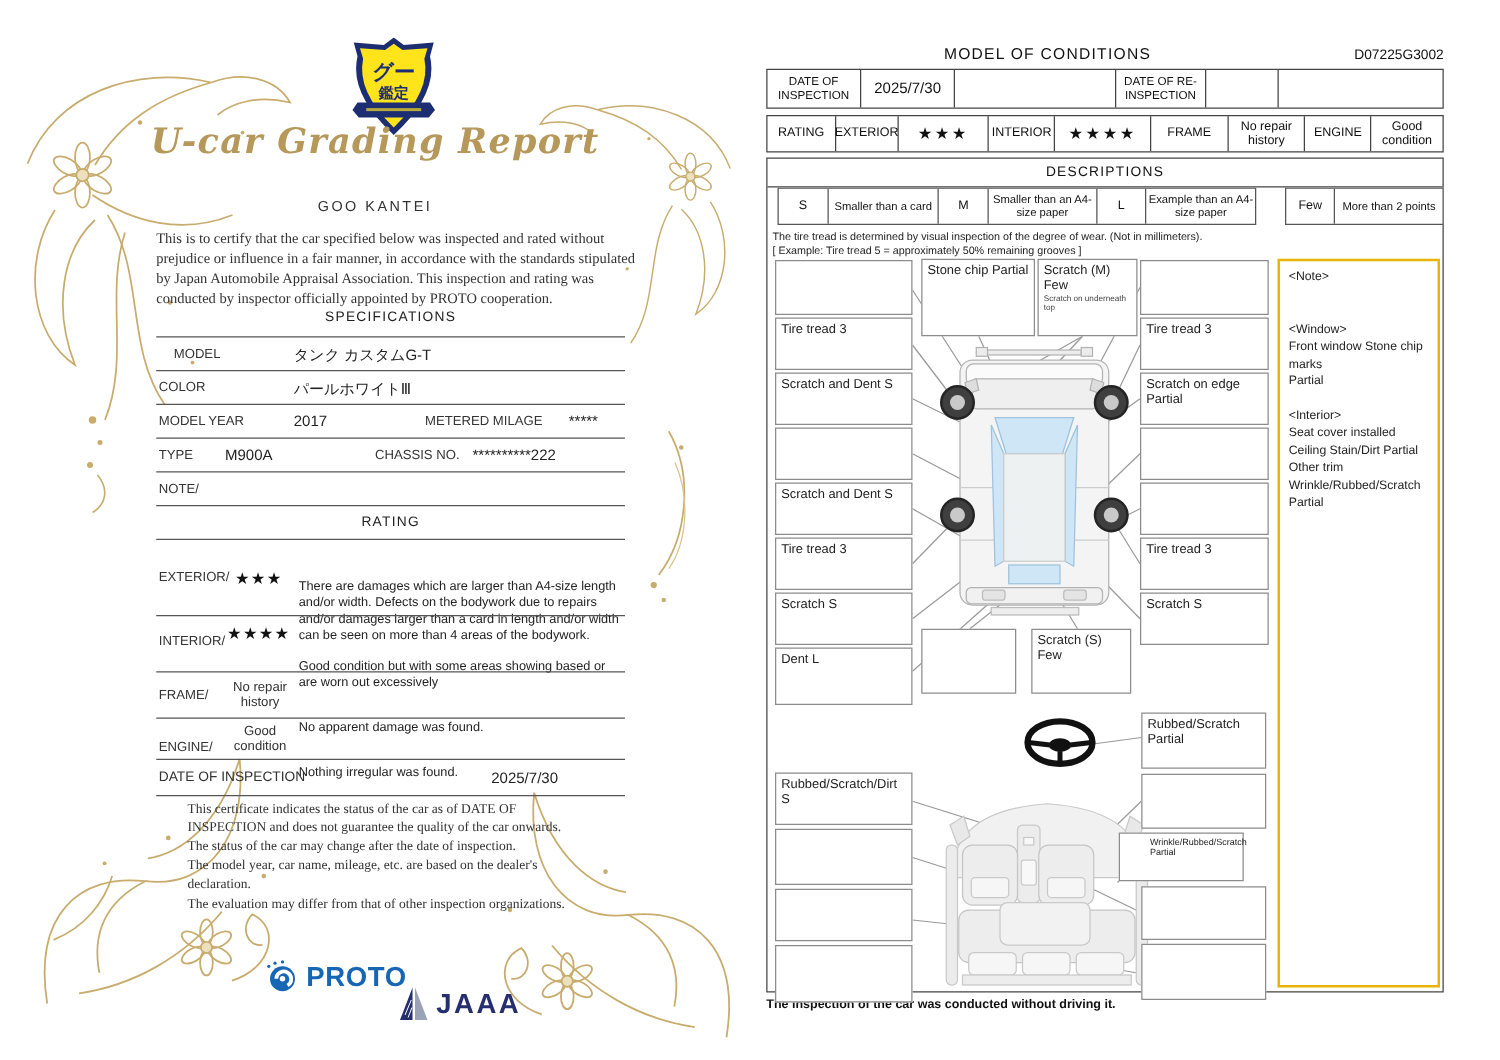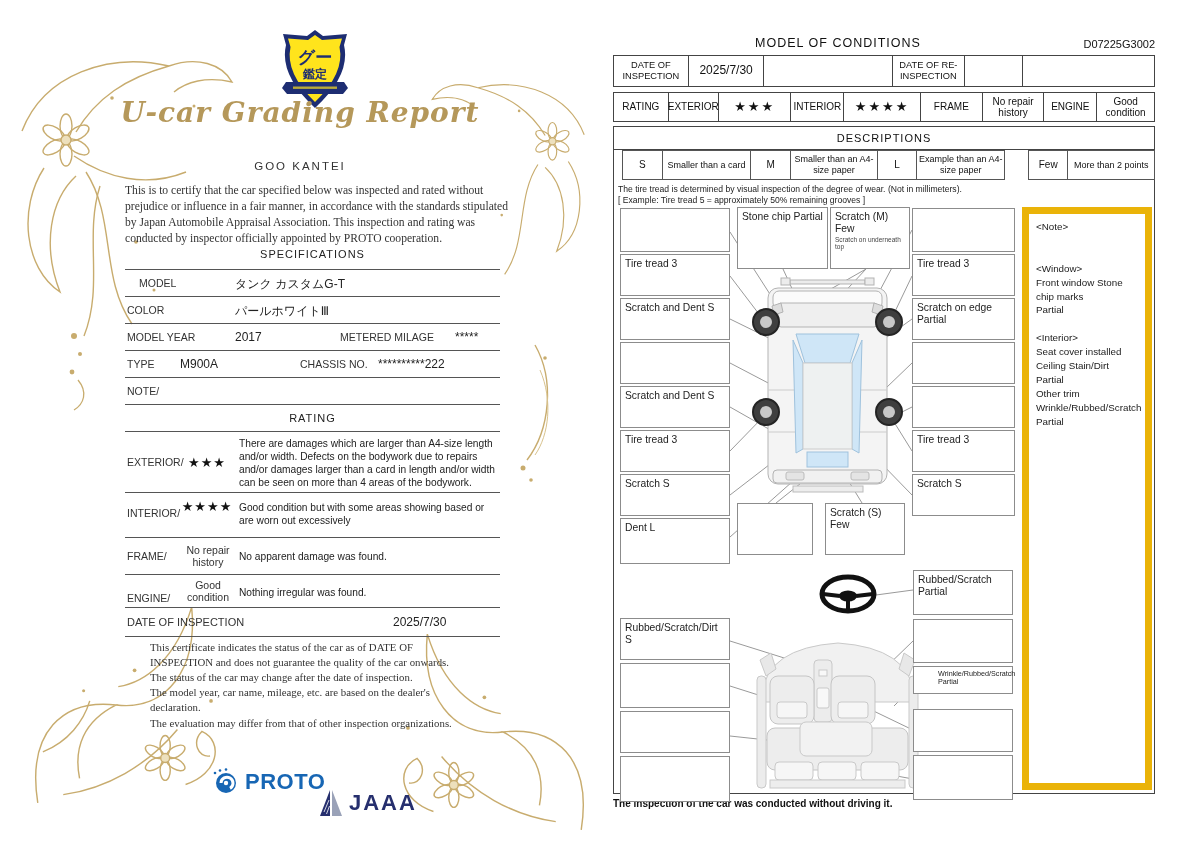--- a/index.html
+++ b/index.html
@@ -15,21 +15,21 @@
   .cert-head{font-size:11px;letter-spacing:1px;text-align:center;color:#222;}
   .spec-table{border-bottom:1px solid #555;}
   .spec-row{position:relative;border-top:1px solid #555;height:26px;}
   .spec-lab{position:absolute;top:7px;font-size:10.5px;color:#333;}
   .spec-val{position:absolute;top:6px;font-size:12px;color:#222;}
   .rate-table{border-bottom:1px solid #555;}
   .rate-row{position:relative;border-top:1px solid #555;}
   .rate-lab{position:absolute;left:2px;font-size:10.5px;color:#333;}
   .rate-stars{position:absolute;left:52px;width:60px;text-align:center;font-size:13px;color:#111;letter-spacing:1px;}
   .rate-val{position:absolute;left:52px;width:62px;text-align:center;font-size:10.5px;line-height:1.15;color:#333;}
-  .rate-desc{position:absolute;left:114px;width:260px;font-size:10.2px;line-height:1.28;color:#222;}
+  .rate-desc{position:absolute;left:114px;width:260px;font-size:10.2px;line-height:1.28;color:#222;margin-top:26px;}
   .disclaimer{font-family:"Liberation Serif",serif;font-size:10.8px;line-height:1.4;color:#333;white-space:pre-line;}
   .logo-text-proto{font-size:22px;font-weight:800;color:#1766b4;letter-spacing:0.5px;}
   .logo-text-jaaa{font-size:22px;font-weight:800;color:#262f6e;letter-spacing:2px;}
   
   #page-right{left:600px;top:0;width:600px;height:848px;}
   .rep-title{font-size:12.5px;letter-spacing:1px;text-align:center;color:#111;}
   .doc-num{font-size:11px;color:#111;}
   .tbl{display:flex;border:1.5px solid #444;background:#fff;}
   .tbl .c{border-right:1px solid #444;display:flex;align-items:center;justify-content:center;
           text-align:center;font-size:10px;line-height:1.15;color:#111;box-sizing:border-box;padding:1px 2px;}
@@ -41,21 +41,21 @@
   .legend{display:flex;border:1px solid #555;background:#fff;}
   .legend .c{border-right:1px solid #555;display:flex;align-items:center;justify-content:center;
              text-align:center;font-size:9px;line-height:1.2;color:#111;box-sizing:border-box;}
   .legend .c:last-child{border-right:none;}
   .legend .key{font-size:10px;}
   .tire-note{font-size:8.6px;color:#222;}
   .lbox{position:absolute;border:1px solid #8c8c8c;background:#fff;font-size:10.3px;color:#222;
         padding:3px 4px;box-sizing:border-box;line-height:1.15;z-index:3;}
   .lbox .sub{font-size:6.5px;color:#444;line-height:1.2;margin-top:1px;}
   .lbox.small{font-size:7.2px;}
-  .note-panel{position:absolute;border:7px solid #eab308;background:#fff;font-size:9.8px;line-height:1.42;
+  .note-panel{position:absolute;border:2px solid #eab308;background:#fff;font-size:9.8px;line-height:1.42;
               color:#222;padding:6px 7px;box-sizing:border-box;white-space:pre-line;z-index:3;}
   .rep-footer{font-size:10px;font-weight:600;color:#111;}
   svg{display:block;}
   .diagram{position:absolute;left:0;top:0;z-index:2;}
 </style>
 </head>
 <body>
 
 <div id="page-left" class="abs">
 
@@ -440,21 +440,21 @@
   <div class="lbox" style="left:312px;top:342px;width:103px;height:42px;"></div>
   <div class="lbox" style="left:312px;top:386px;width:103px;height:42px;"></div>
   <div class="lbox" style="left:312px;top:430px;width:103px;height:42px;">Tire tread 3</div>
   <div class="lbox" style="left:312px;top:474px;width:103px;height:42px;">Scratch S</div>
 
   <div class="lbox" style="left:137px;top:503px;width:76px;height:52px;"></div>
   <div class="lbox" style="left:225px;top:503px;width:80px;height:52px;">Scratch (S) Few</div>
 
   <div class="lbox" style="left:313px;top:570px;width:100px;height:45px;">Rubbed/Scratch Partial</div>
   <div class="lbox" style="left:313px;top:619px;width:100px;height:44px;"></div>
-  <div class="lbox small" style="left:313px;top:666px;width:100px;height:28px;padding-left:24px;">Wrinkle/Rubbed/Scratch Partial</div>
+  <div class="lbox small" style="left:295px;top:666px;width:100px;height:39px;padding-left:24px;">Wrinkle/Rubbed/Scratch Partial</div>
   <div class="lbox" style="left:313px;top:709px;width:100px;height:43px;"></div>
   <div class="lbox" style="left:313px;top:755px;width:100px;height:45px;"></div>
   <div class="lbox" style="left:20px;top:618px;width:110px;height:42px;">Rubbed/Scratch/Dirt S</div>
   <div class="lbox" style="left:20px;top:663px;width:110px;height:45px;"></div>
   <div class="lbox" style="left:20px;top:711px;width:110px;height:42px;"></div>
   <div class="lbox" style="left:20px;top:756px;width:110px;height:46px;"></div>
 
   <div class="note-panel" style="left:422px;top:207px;width:130px;height:583px;">&lt;Note&gt;
 
 

